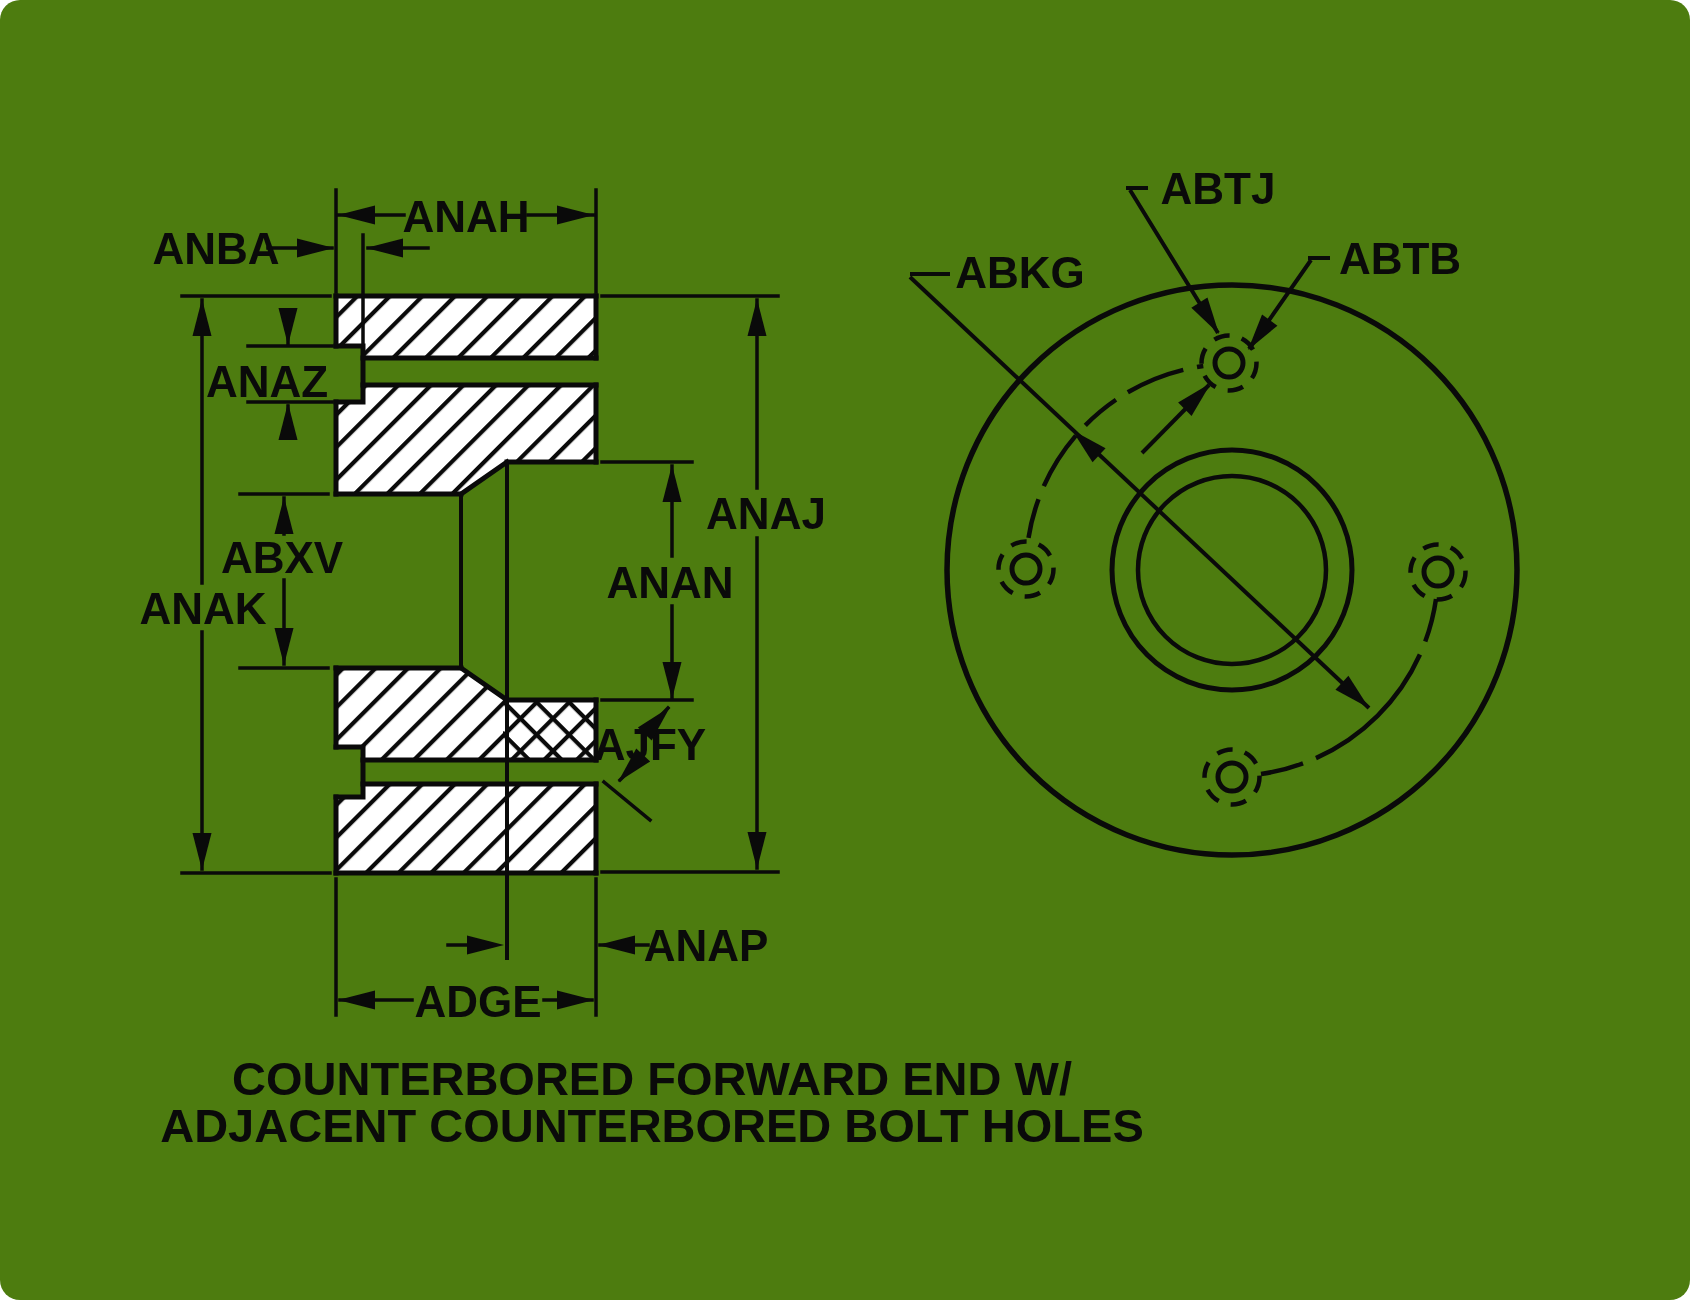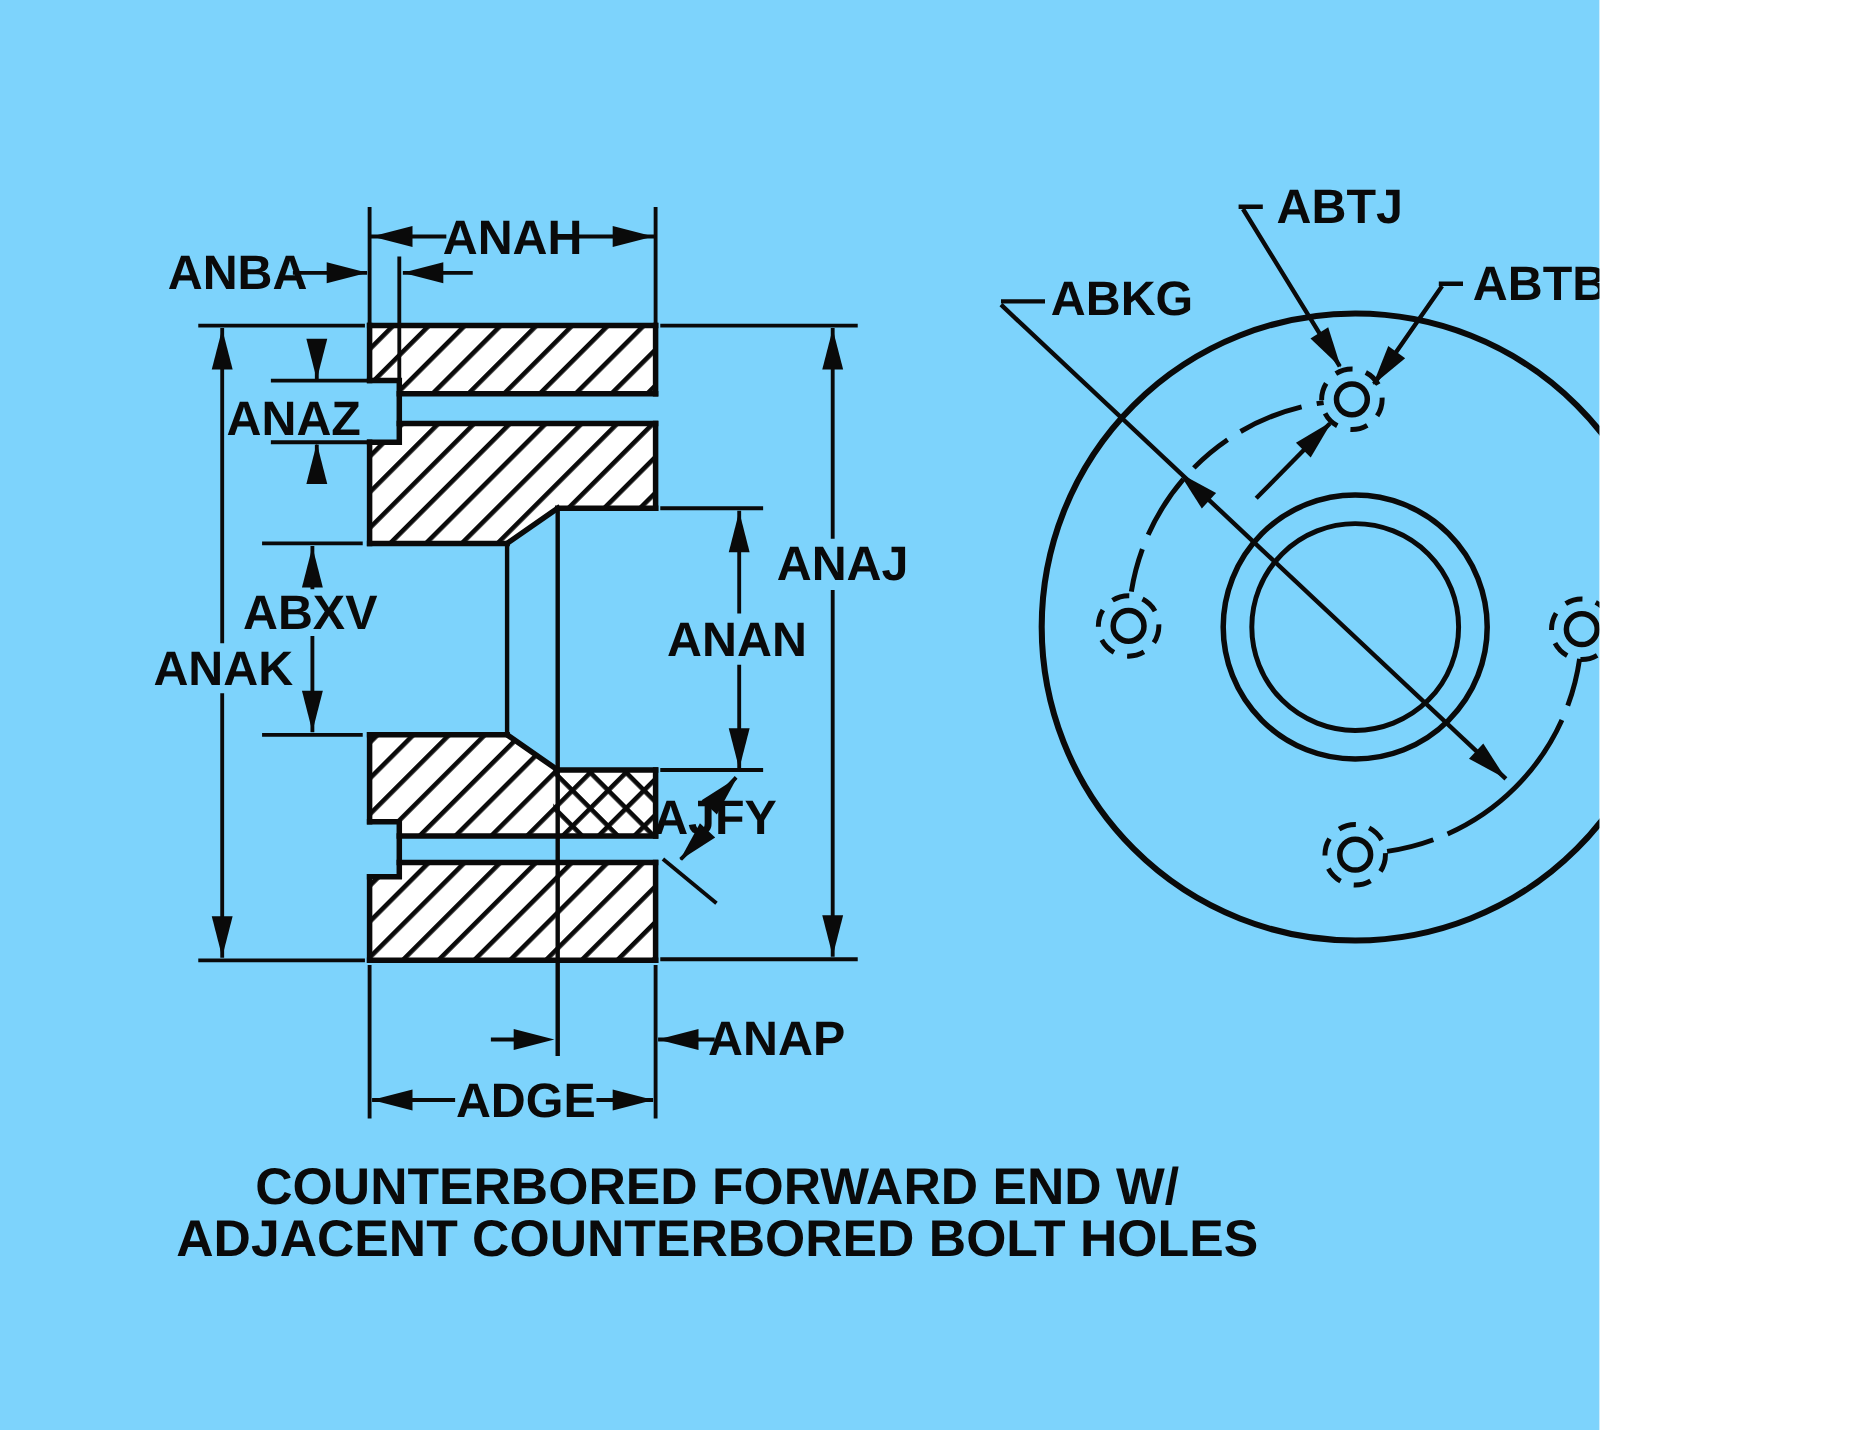--- a/index.html
+++ b/index.html
@@ -1,17 +1,17 @@
 <!DOCTYPE html>
 <html><head>
 <meta charset="utf-8">
 <style>
   html,body{margin:0;padding:0;background:#ffffff;}
-  .page{position:relative;width:1454px;height:1300px;background:#7dd3fc;overflow:hidden;
-        font-family:"Liberation Sans", sans-serif;}
+  .page{position:relative;width:1690px;height:1300px;background:#4d7c0f;overflow:hidden;
+        font-family:"Liberation Sans", sans-serif;border-radius:20px;}
   svg{display:block;}
   .lbl{font-family:"Liberation Sans", sans-serif;font-weight:bold;font-size:44px;fill:#0a0a0a;}
   .ttl{font-family:"Liberation Sans", sans-serif;font-weight:bold;font-size:47px;fill:#0a0a0a;}
 </style>
 </head>
 <body>
 
 <div class="page">
 <svg width="1690" height="1300" viewBox="0 0 1690 1300">
   <defs>

